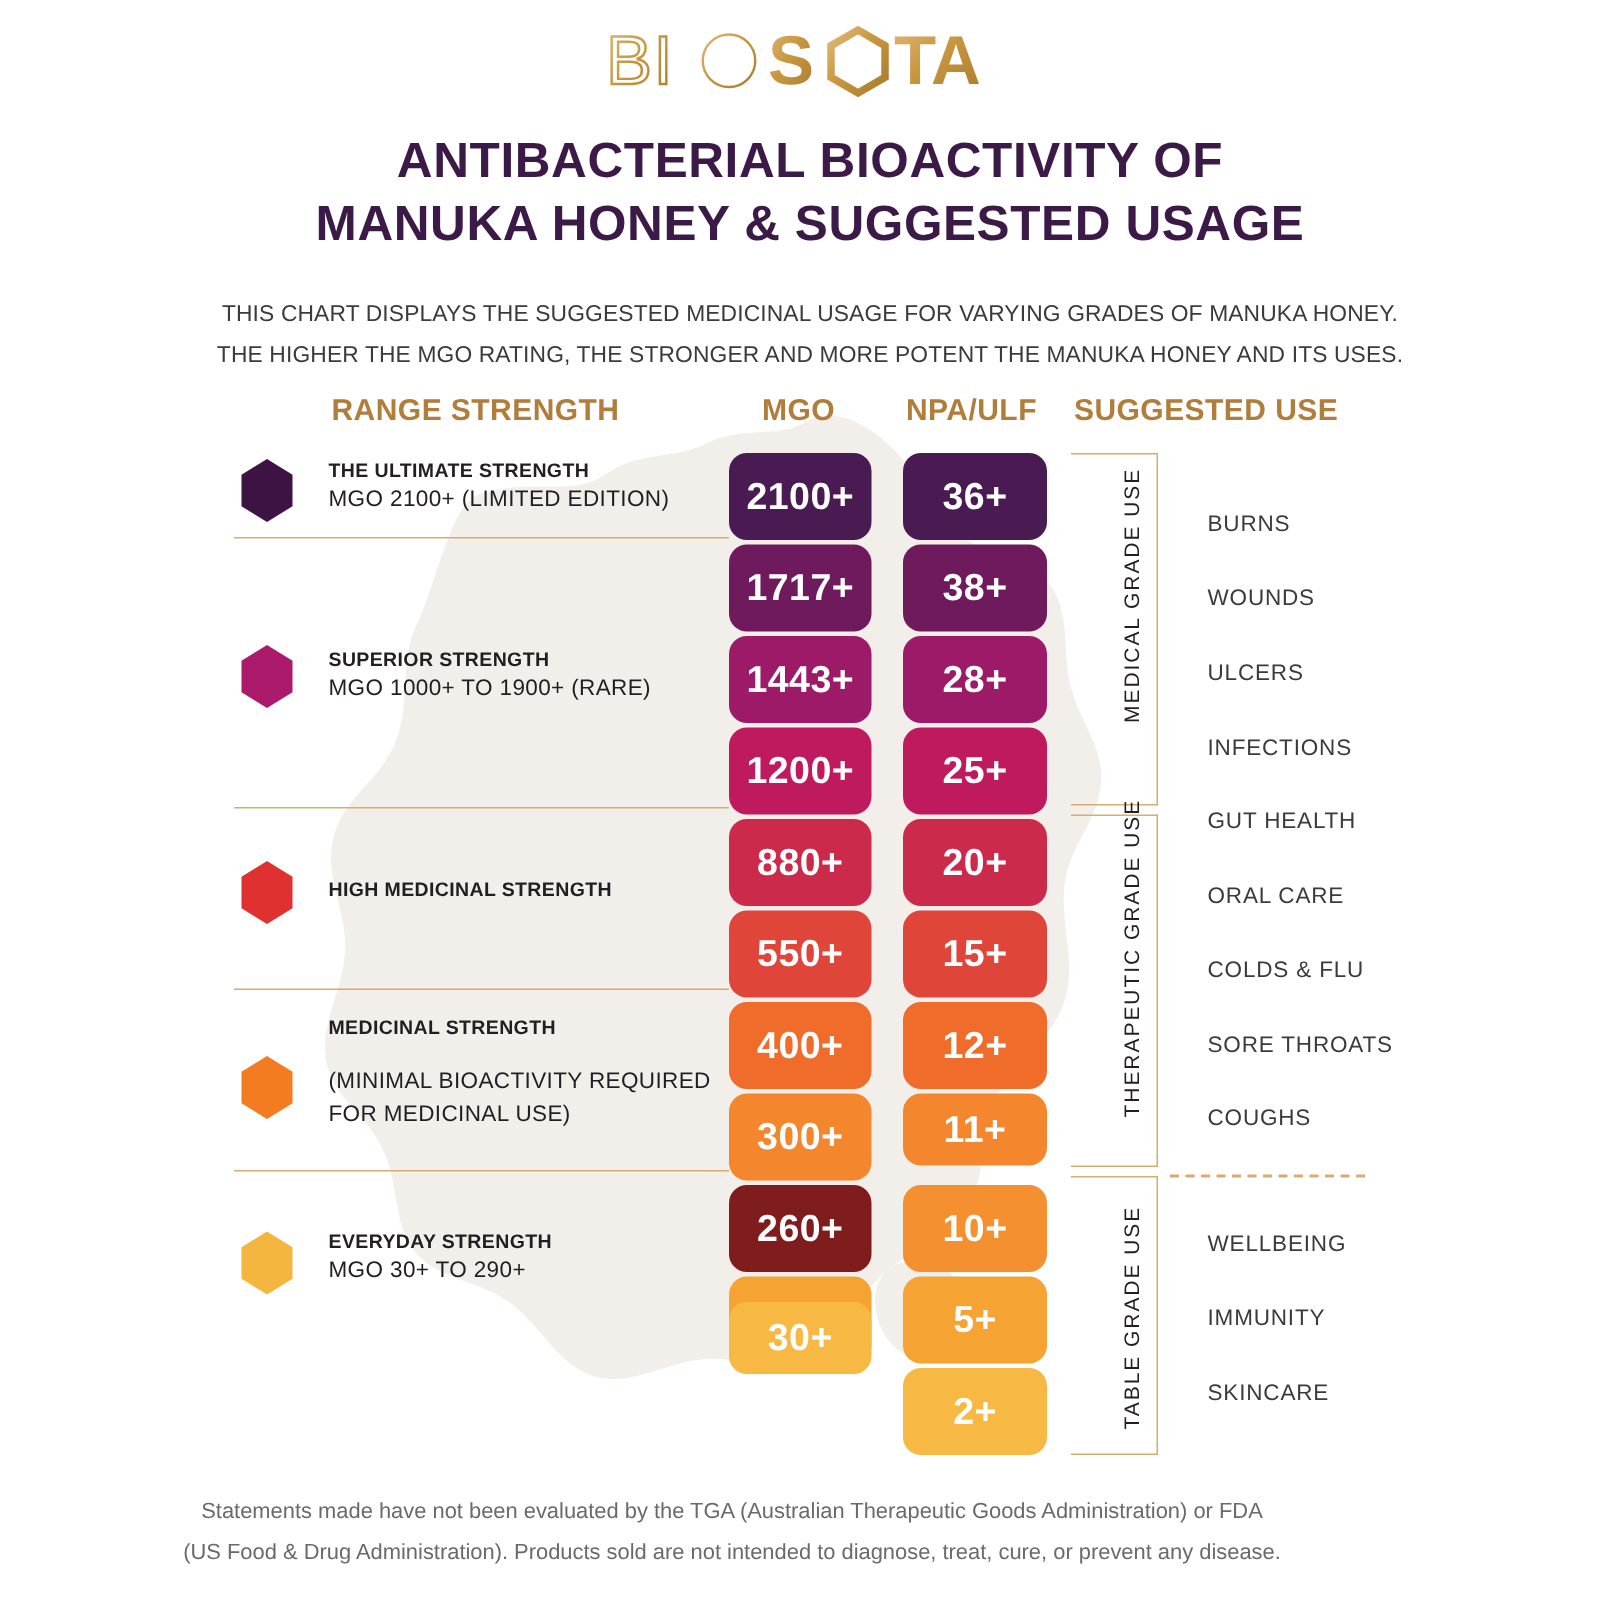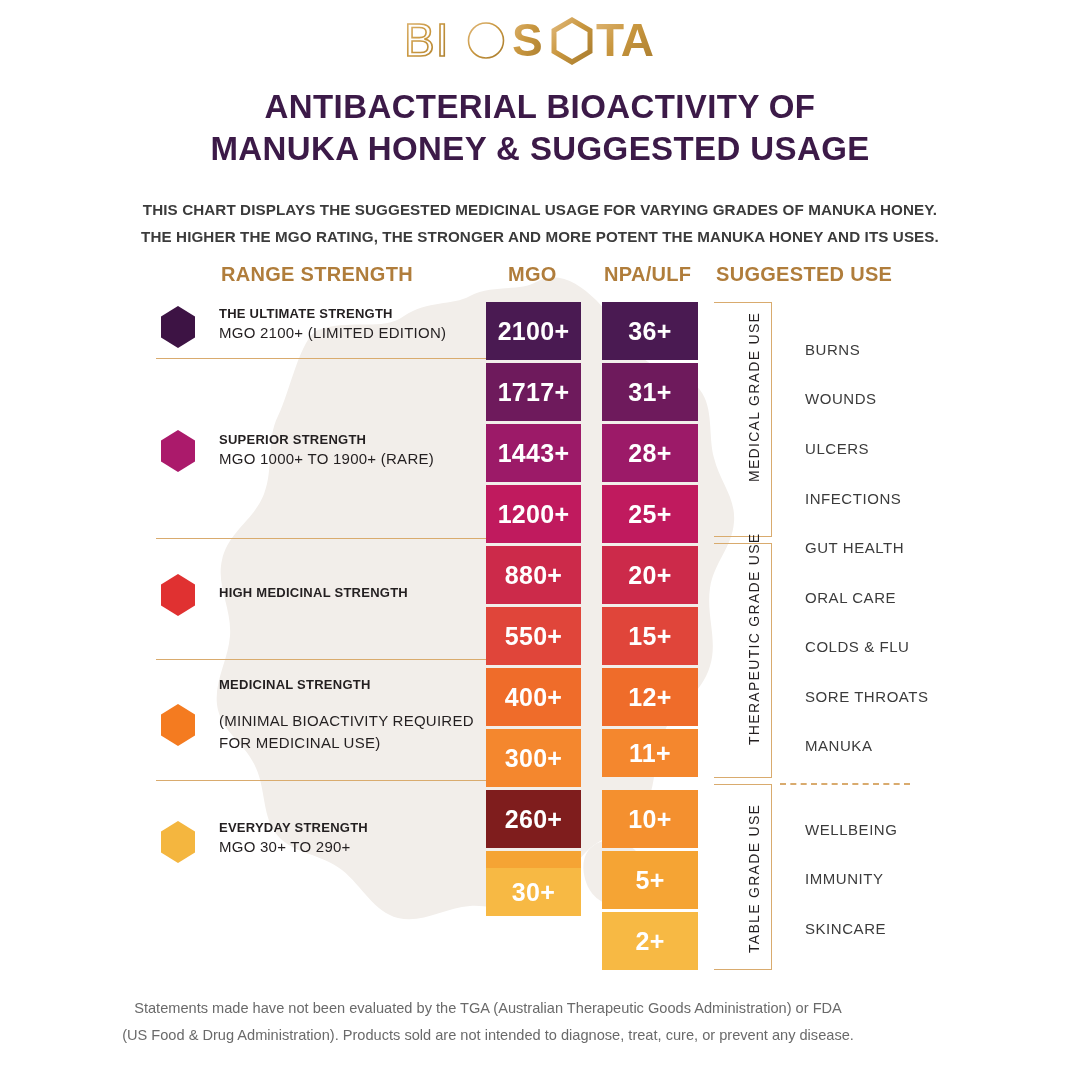--- a/index.html
+++ b/index.html
@@ -27,21 +27,21 @@
     position:absolute;left:0;top:86px;width:1080px;z-index:3;
     text-align:center;color:#3c1a48;
     font-size:33px;font-weight:bold;letter-spacing:.4px;line-height:1.28;
   }
   #title .l2{display:block;}
   #subtitle{
     position:absolute;left:0;top:196px;width:1080px;z-index:3;
     text-align:center;color:#3b3b3b;
     font-size:15.2px;line-height:1.78;letter-spacing:.1px;
   }
-  #subtitle span{display:block;font-weight:bold;}
+  #subtitle span{display:block;}
 
   
   .colhead{
     position:absolute;z-index:3;color:#b07d3b;
     font-size:20px;font-weight:bold;letter-spacing:.3px;
     top:263px;white-space:nowrap;
   }
   #h-range{left:221px;}
   #h-mgo{left:508px;}
   #h-npa{left:604px;}
@@ -70,21 +70,21 @@
   .grp .t3{
     color:#231f20;font-size:15px;font-weight:normal;
     letter-spacing:.25px;line-height:1.42;margin-top:17px;
   }
 
   
   .cell{
     position:absolute;z-index:3;
     display:flex;align-items:center;justify-content:center;
     color:#ffffff;font-weight:bold;
-    border-radius:0;
+    border-radius:12px;
   }
   .cell.mgo{left:486px;width:95px;font-size:25px;letter-spacing:.3px;}
   .cell.npa{left:602px;width:96px;font-size:25px;letter-spacing:.3px;}
 
   
   .use{
     position:absolute;left:805px;z-index:3;
     color:#3b3b3b;font-size:15px;letter-spacing:.55px;
     white-space:nowrap;
   }
@@ -233,21 +233,21 @@
 <div class="cell mgo" style="top:485px;height:58px;background:#c01a5e">1200+</div>
 <div class="cell mgo" style="top:546px;height:58px;background:#cc2a4a">880+</div>
 <div class="cell mgo" style="top:607px;height:58px;background:#e0453a">550+</div>
 <div class="cell mgo" style="top:668px;height:58px;background:#ef6c2a">400+</div>
 <div class="cell mgo" style="top:729px;height:58px;background:#f4872e">300+</div>
 <div class="cell mgo" style="top:790px;height:58px;background:#7f1d1d">260+</div>
 <div class="cell mgo" style="top:851px;height:58px;background:#f5a434">150+</div>
 <div class="cell mgo" style="top:868px;height:48px;background:#f7b944">30+</div>
 
 <div class="cell npa" style="top:302px;height:58px;background:#4a1a52">36+</div>
-<div class="cell npa" style="top:363px;height:58px;background:#6e1a5c">31+</div>
+<div class="cell npa" style="top:363px;height:58px;background:#6e1a5c">38+</div>
 <div class="cell npa" style="top:424px;height:58px;background:#9c1a68">28+</div>
 <div class="cell npa" style="top:485px;height:58px;background:#c01a5e">25+</div>
 <div class="cell npa" style="top:546px;height:58px;background:#cc2a4a">20+</div>
 <div class="cell npa" style="top:607px;height:58px;background:#e0453a">15+</div>
 <div class="cell npa" style="top:668px;height:58px;background:#ef6c2a">12+</div>
 <div class="cell npa" style="top:729px;height:48px;background:#f4872e">11+</div>
 <div class="cell npa" style="top:790px;height:58px;background:#f4902f">10+</div>
 <div class="cell npa" style="top:851px;height:58px;background:#f5a434">5+</div>
 <div class="cell npa" style="top:912px;height:58px;background:#f7b944">2+</div>
 
@@ -274,21 +274,21 @@
 <div class="dashrule" style="left:780px;top:783px;width:130px"></div>
 
 <div class="use" style="top:341px">BURNS</div>
 <div class="use" style="top:390px">WOUNDS</div>
 <div class="use" style="top:440px">ULCERS</div>
 <div class="use" style="top:490px">INFECTIONS</div>
 <div class="use" style="top:539px">GUT HEALTH</div>
 <div class="use" style="top:589px">ORAL CARE</div>
 <div class="use" style="top:638px">COLDS &amp; FLU</div>
 <div class="use" style="top:688px">SORE THROATS</div>
-<div class="use" style="top:737px">MANUKA</div>
+<div class="use" style="top:737px">COUGHS</div>
 <div class="use" style="top:821px">WELLBEING</div>
 <div class="use" style="top:870px">IMMUNITY</div>
 <div class="use" style="top:920px">SKINCARE</div>
 
 <div id="footer">
   <span>Statements made have not been evaluated by the TGA (Australian Therapeutic Goods Administration) or FDA</span>
   <span>(US Food &amp; Drug Administration). Products sold are not intended to diagnose, treat, cure, or prevent any disease.</span>
 </div>
 
 </body></html>

